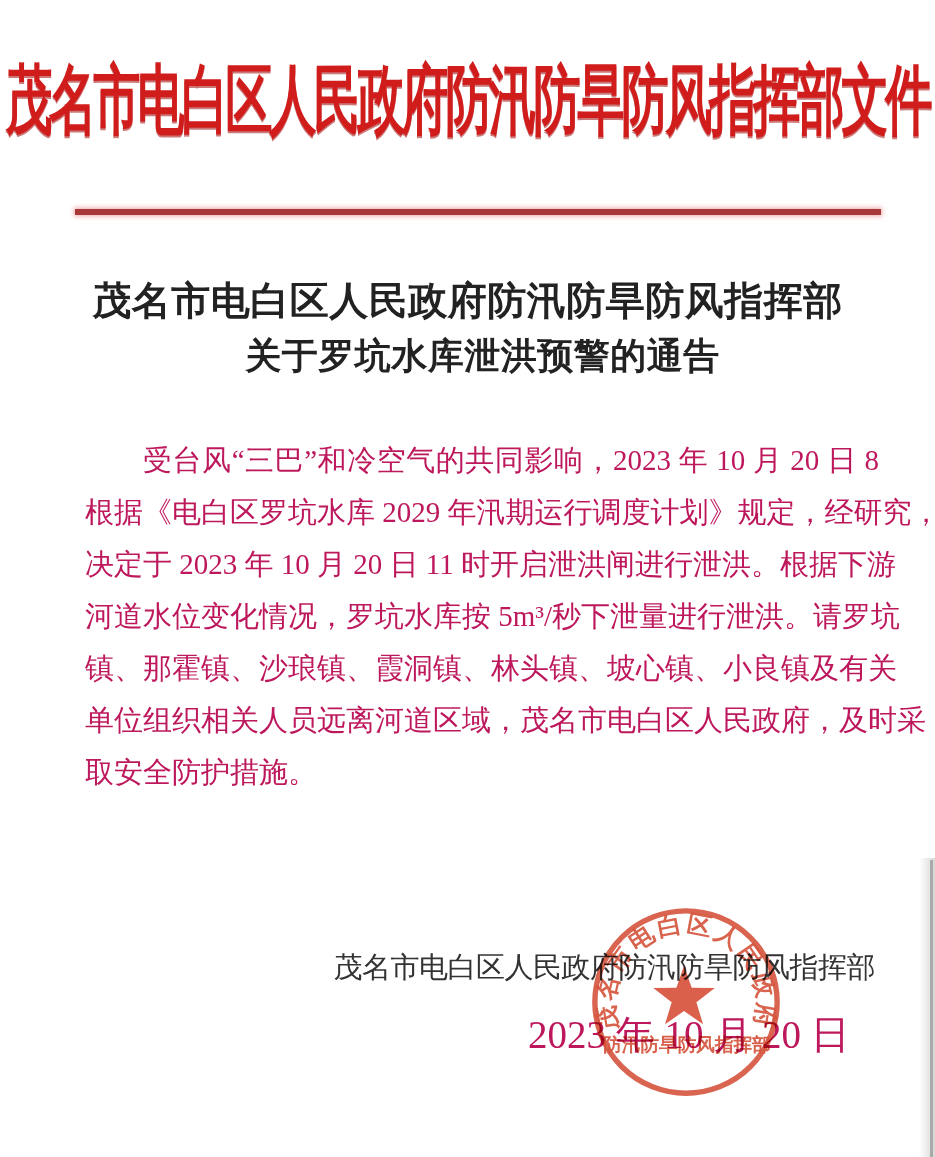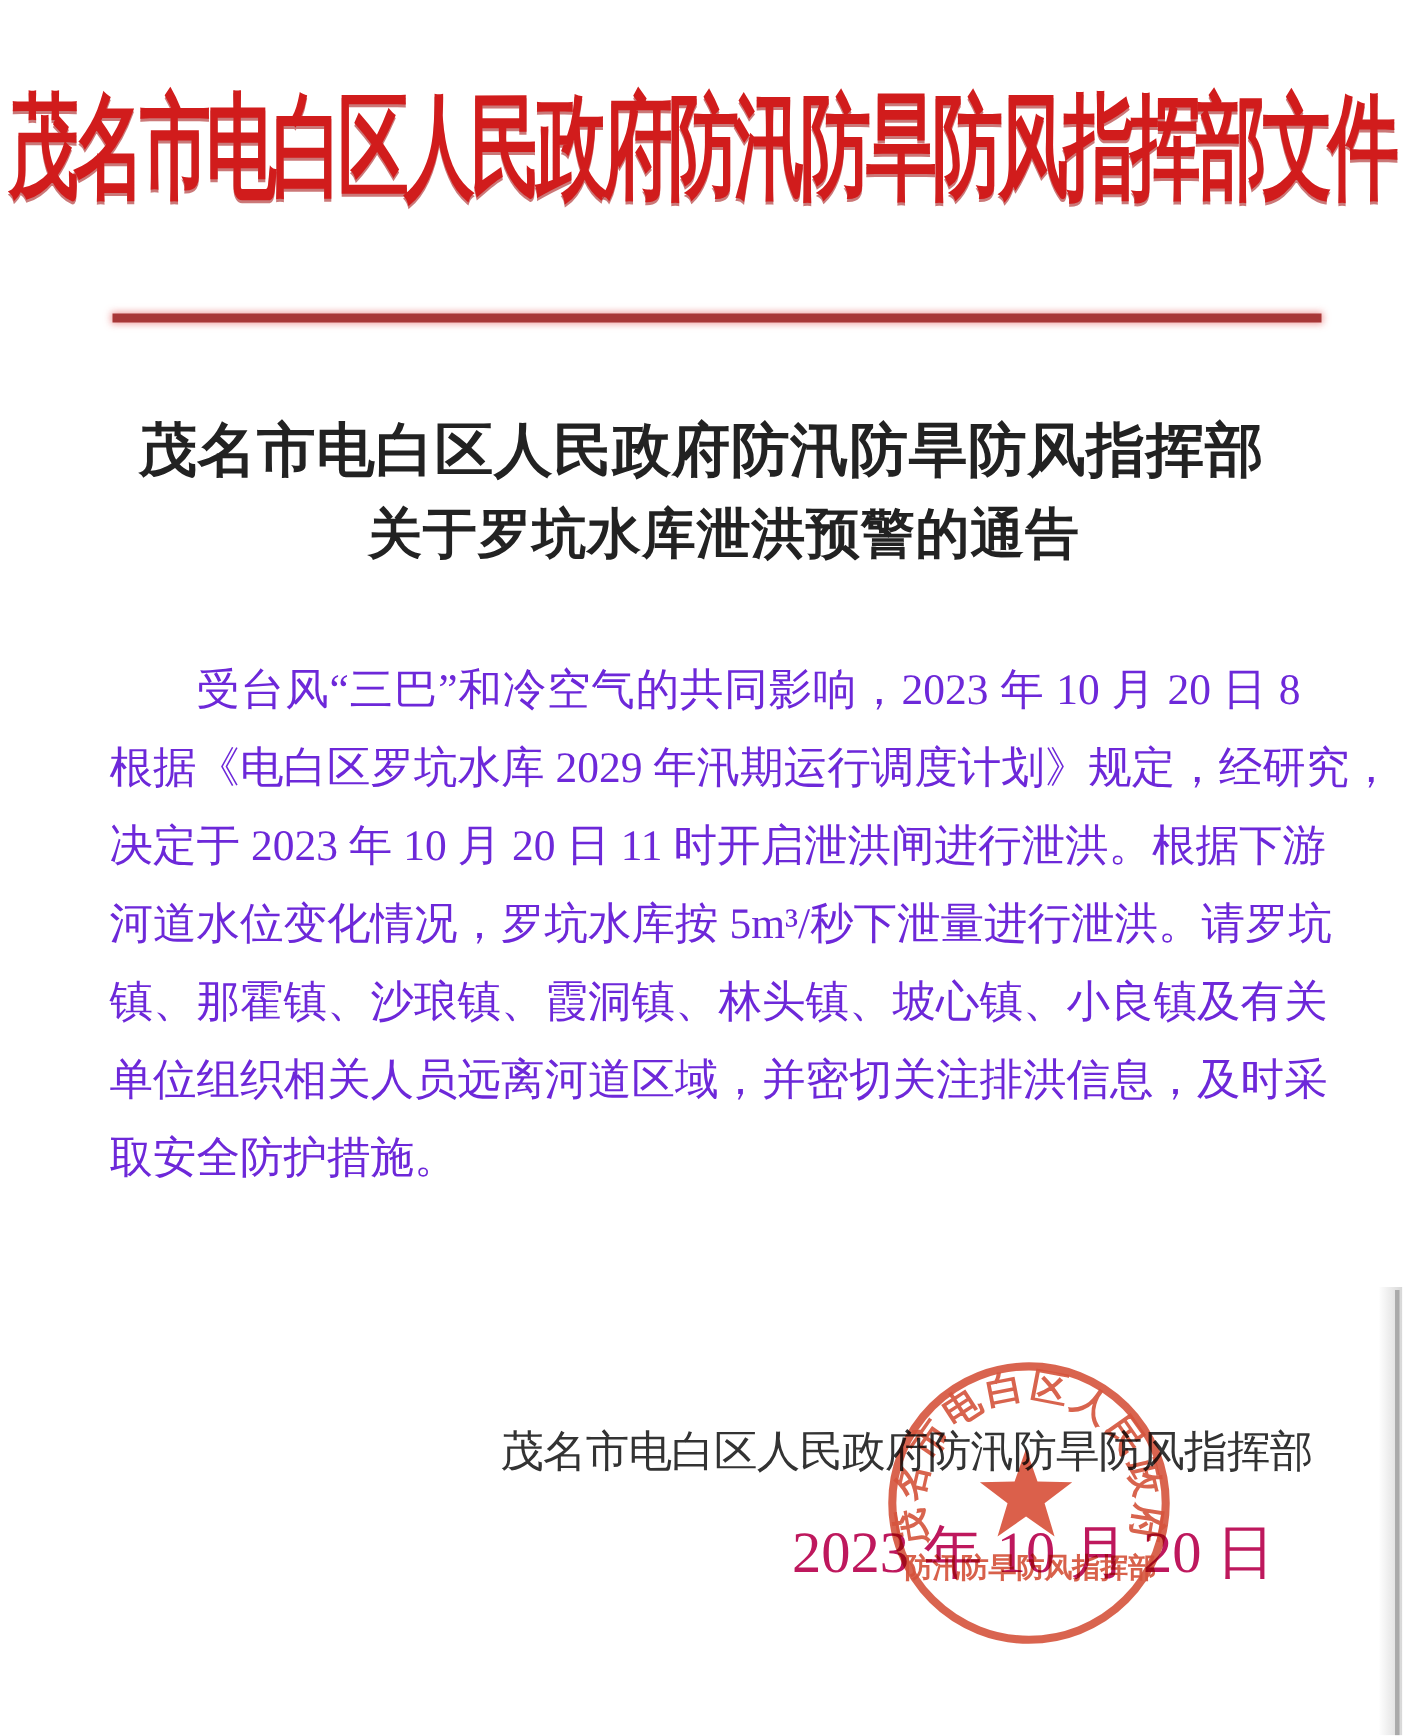--- a/index.html
+++ b/index.html
@@ -36,24 +36,24 @@
     background: #a83737;
     box-shadow: 0 0 5px 1px rgba(235,130,130,0.75);
   }
   
   .doc-title { position: absolute; top: 272px; left: 0; right: 0; text-align: center; color: #222; }
   .doc-title .t1 { font-size: 39px; font-weight: 900; line-height: 57px; letter-spacing: 0.5px; white-space: nowrap; }
   .doc-title .t2 { font-size: 36px; font-weight: 900; line-height: 55px; letter-spacing: 0.5px; white-space: nowrap; padding-left: 30px; }
   
   .body-text {
     position: absolute;
-    top: 434px; left: 73px;
+    top: 434px; left: 85px;
     width: 794px;
     font-size: 29px;
-    color: #6d28d9;
+    color: #be185d;
   }
   .bline {
     height: 52px;
     line-height: 52px;
     text-align: justify;
     text-align-last: justify;
     white-space: nowrap;
     overflow: visible;
   }
   .bline.first { text-indent: 2em; }
@@ -110,21 +110,21 @@
     <div class="t1">茂名市电白区人民政府防汛防旱防风指挥部</div>
     <div class="t2">关于罗坑水库泄洪预警的通告</div>
   </div>
 
   <div class="body-text">
     <div class="bline first">受台风“三巴”和冷空气的共同影响，2023 年 10 月 20 日 8</div>
     <div class="bline">根据《电白区罗坑水库 2029 年汛期运行调度计划》规定，经研究，</div>
     <div class="bline">决定于 2023 年 10 月 20 日 11 时开启泄洪闸进行泄洪。根据下游</div>
     <div class="bline">河道水位变化情况，罗坑水库按 5m³/秒下泄量进行泄洪。请罗坑</div>
     <div class="bline">镇、那霍镇、沙琅镇、霞洞镇、林头镇、坡心镇、小良镇及有关</div>
-    <div class="bline">单位组织相关人员远离河道区域，并密切关注排洪信息，及时采</div>
+    <div class="bline">单位组织相关人员远离河道区域，茂名市电白区人民政府，及时采</div>
     <div class="bline last">取安全防护措施。</div>
   </div>
 
   <div class="signature-line">茂名市电白区人民政府防汛防旱防风指挥部</div>
 
   <div class="date-line">2023 年 10 月 20 日</div>
 
   <div class="seal">
     <svg viewBox="0 0 200 200" xmlns="http://www.w3.org/2000/svg">
       <defs>

